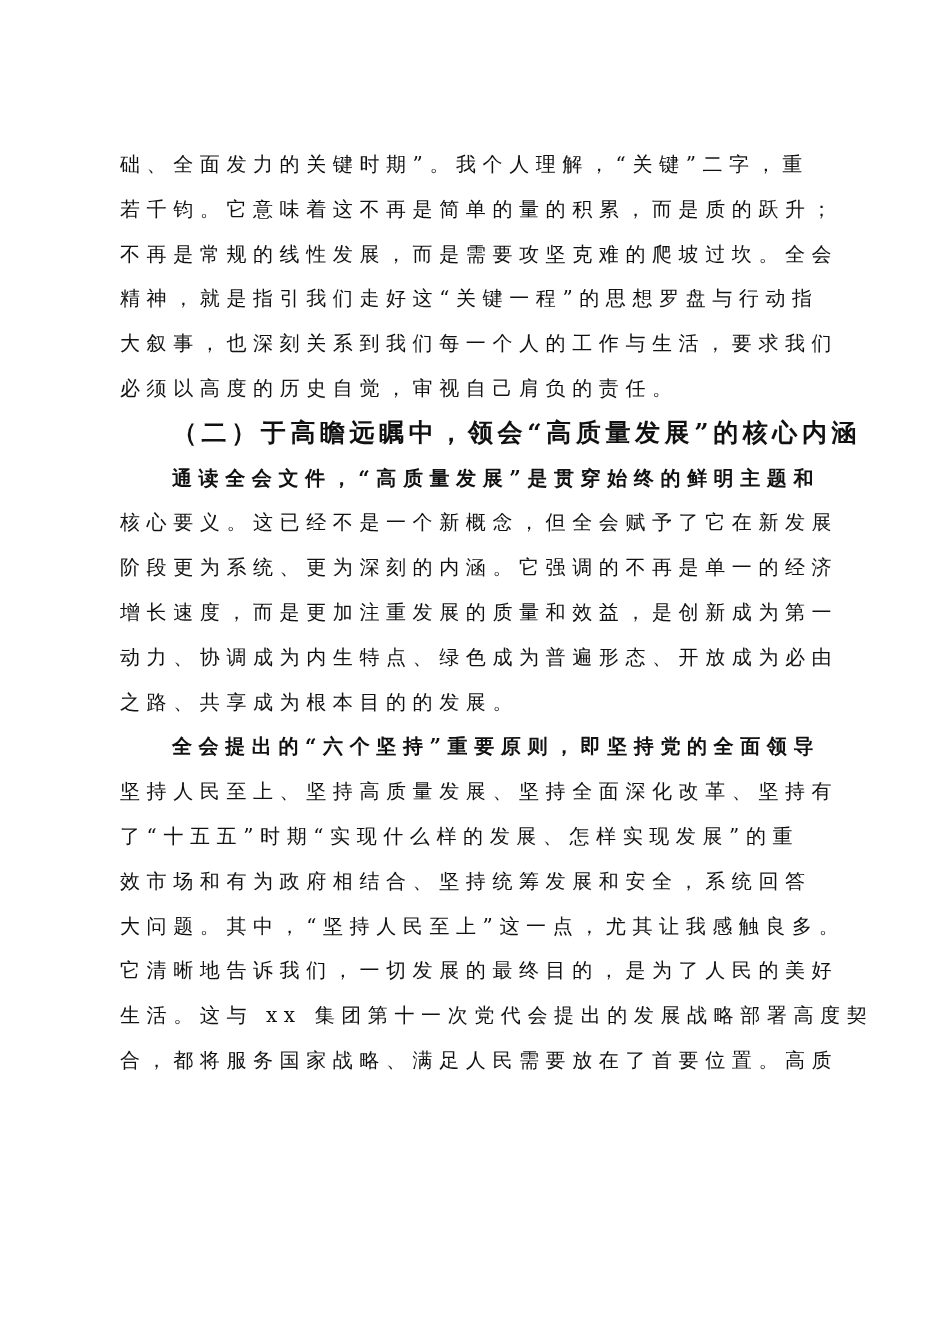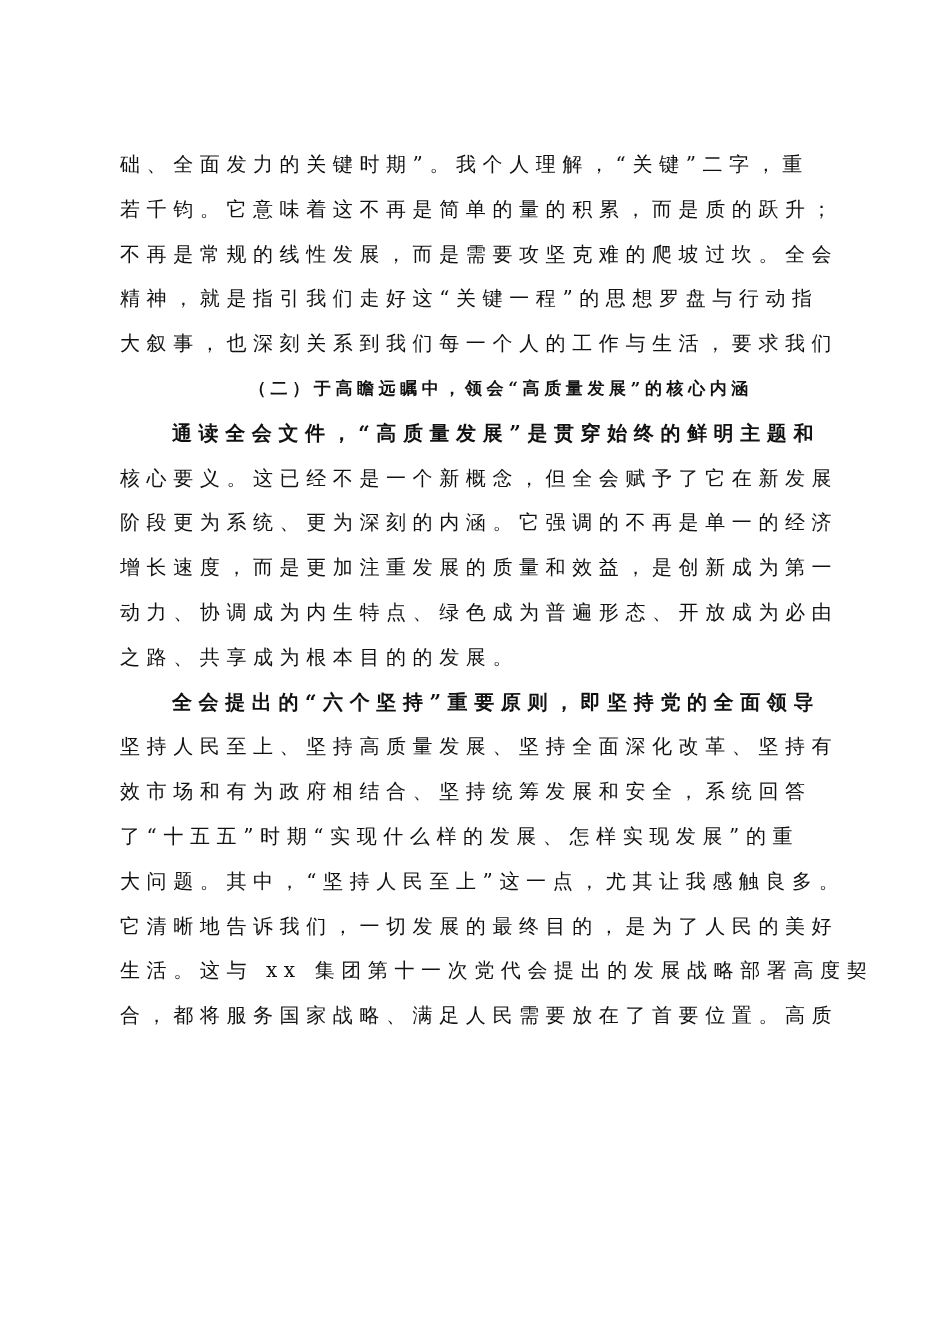--- a/index.html
+++ b/index.html
@@ -29,54 +29,55 @@
     white-space: nowrap;
     overflow: visible;
   }
   .indent {
     padding-left: 52px;
     font-weight: bold;
   }
   .heading {
     font-weight: bold;
     letter-spacing: 4.6px;
-    font-size: 17px;
+    font-size: 25px;
     text-align: center;
   }
 </style>
 </head>
 <body>
 
 <div class="page">
 
   <div>
     <div class="line">础、全面发力的关键时期”。我个人理解，“关键”二字，重</div>
     <div class="line">若千钧。它意味着这不再是简单的量的积累，而是质的跃升；</div>
     <div class="line">不再是常规的线性发展，而是需要攻坚克难的爬坡过坎。全会</div>
     <div class="line">精神，就是指引我们走好这“关键一程”的思想罗盘与行动指</div>
     <div class="line">大叙事，也深刻关系到我们每一个人的工作与生活，要求我们</div>
+    <div class="line">必须以高度的历史自觉，审视自己肩负的责任。</div>
   </div>
 
   <div>
     <div class="line indent heading">（二）于高瞻远瞩中，领会“高质量发展”的核心内涵</div>
   </div>
 
   <div>
     <div class="line indent">通读全会文件，“高质量发展”是贯穿始终的鲜明主题和</div>
     <div class="line">核心要义。这已经不是一个新概念，但全会赋予了它在新发展</div>
     <div class="line">阶段更为系统、更为深刻的内涵。它强调的不再是单一的经济</div>
     <div class="line">增长速度，而是更加注重发展的质量和效益，是创新成为第一</div>
     <div class="line">动力、协调成为内生特点、绿色成为普遍形态、开放成为必由</div>
     <div class="line">之路、共享成为根本目的的发展。</div>
   </div>
 
   <div>
     <div class="line indent">全会提出的“六个坚持”重要原则，即坚持党的全面领导</div>
     <div class="line">坚持人民至上、坚持高质量发展、坚持全面深化改革、坚持有</div>
+    <div class="line">了“十五五”时期“实现什么样的发展、怎样实现发展”的重</div>
     <div class="line">效市场和有为政府相结合、坚持统筹发展和安全，系统回答</div>
-    <div class="line">了“十五五”时期“实现什么样的发展、怎样实现发展”的重</div>
     <div class="line">大问题。其中，“坚持人民至上”这一点，尤其让我感触良多。</div>
     <div class="line">它清晰地告诉我们，一切发展的最终目的，是为了人民的美好</div>
     <div class="line">生活。这与 xx 集团第十一次党代会提出的发展战略部署高度契</div>
     <div class="line">合，都将服务国家战略、满足人民需要放在了首要位置。高质</div>
   </div>
 
 </div>
 
 </body></html>

